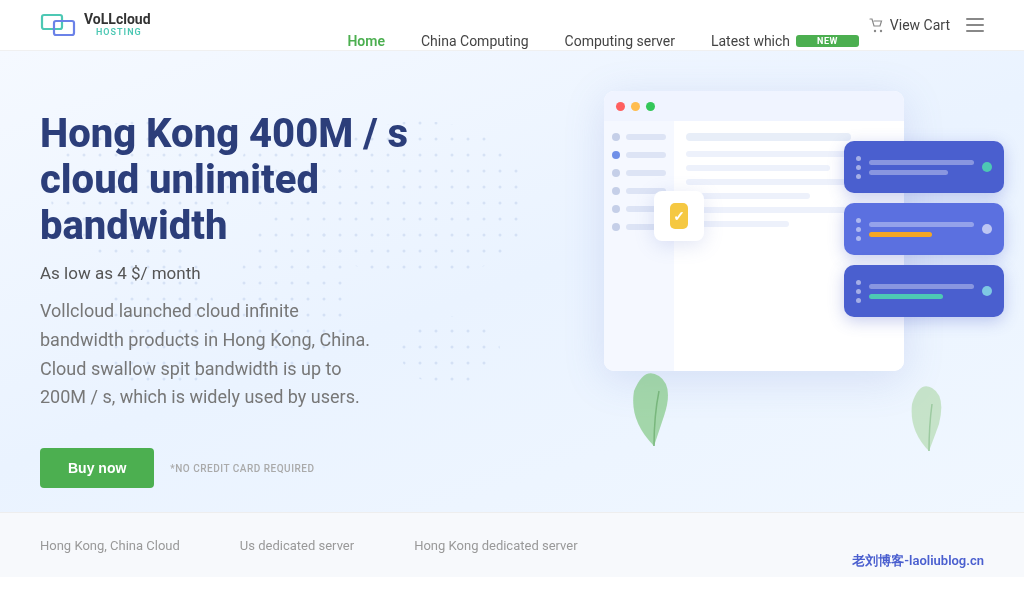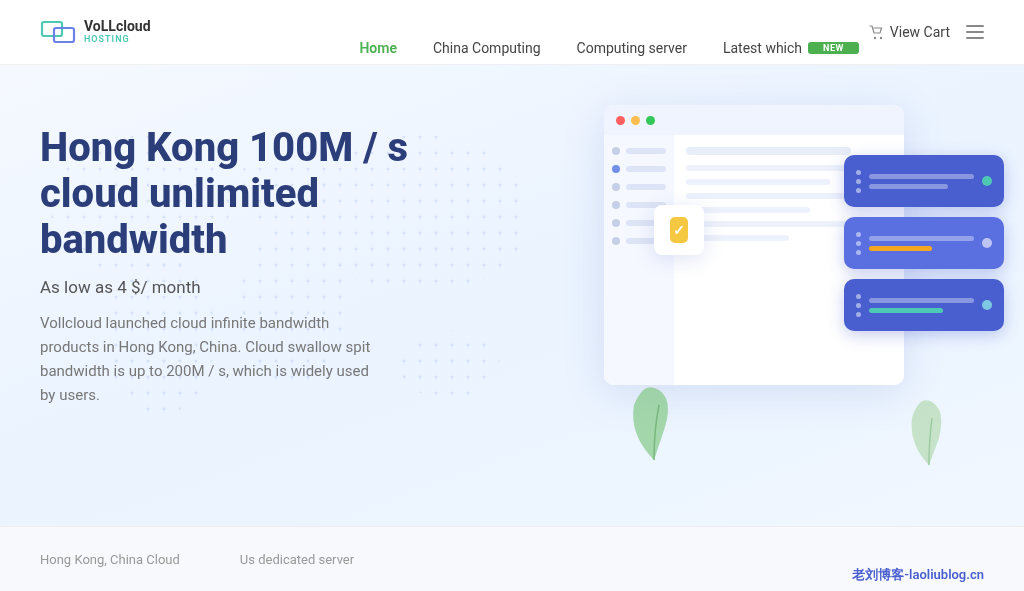--- a/index.html
+++ b/index.html
@@ -9,21 +9,21 @@
       height: 591px;
       overflow: hidden;
       background: #fff;
     }
 
     
     header {
       display: flex;
       align-items: center;
       padding: 0 40px;
-      height: 65px;
+      height: 51px;
       background: #fff;
       border-bottom: 1px solid #f0f0f0;
       position: relative;
       z-index: 10;
     }
     .logo-area {
       display: flex;
       align-items: center;
       gap: 8px;
       margin-right: auto;
@@ -40,20 +40,21 @@
     .logo-name {
       font-size: 14px;
       font-weight: 700;
       color: #333;
     }
     .logo-sub {
       font-size: 9px;
       color: #4dc8b4;
       letter-spacing: 1px;
       font-weight: 600;
+      margin-left: 12px;
     }
     nav {
       display: flex;
       align-items: center;
       gap: 36px;
       margin-top: 32px;
     }
     .nav-item {
       font-size: 14px;
       color: #444;
@@ -68,21 +69,21 @@
     .latest-events-wrap {
       display: flex;
       align-items: center;
       gap: 6px;
     }
     .badge-new {
       background: #4caf50;
       color: #fff;
       font-size: 9px;
       font-weight: 700;
-      padding: 1px 15px;
+      padding: 1px 21px;
       border-radius: 3px;
       letter-spacing: 0.5px;
     }
     .view-cart {
       display: flex;
       align-items: center;
       gap: 5px;
       font-size: 14px;
       color: #444;
       cursor: pointer;
@@ -137,21 +138,21 @@
       line-height: 1.15;
       margin-bottom: 14px;
     }
     .hero-subtitle {
       font-size: 17px;
       color: #555;
       margin-bottom: 14px;
       font-weight: 400;
     }
     .hero-desc {
-      font-size: 15px;
+      font-size: 18px;
       color: #777;
       line-height: 1.6;
       max-width: 340px;
       margin-bottom: 36px;
     }
     .btn-buy {
       background: #4caf50;
       color: #fff;
       border: none;
       padding: 12px 28px;
@@ -432,23 +433,27 @@
     <ellipse cx="290" cy="100" rx="50" ry="45" fill="url(#dots)"></ellipse>
 
     <ellipse cx="295" cy="220" rx="55" ry="80" fill="url(#dots)"></ellipse>
 
     <ellipse cx="420" cy="130" rx="110" ry="80" fill="url(#dots)"></ellipse>
 
     <ellipse cx="450" cy="280" rx="50" ry="35" fill="url(#dots)"></ellipse>
   </svg>
 
   <div class="hero-content">
-    <h1 class="hero-title">Hong Kong 100M / s cloud unlimited bandwidth</h1>
+    <h1 class="hero-title">Hong Kong 400M / s cloud unlimited bandwidth</h1>
     <p class="hero-subtitle">As low as 4 $/ month</p>
     <p class="hero-desc">Vollcloud launched cloud infinite bandwidth products in Hong Kong, China. Cloud swallow spit bandwidth is up to 200M / s, which is widely used by users.</p>
+    <div style="display:flex;align-items:center;margin-top:10px;">
+      <button class="btn-buy">Buy now</button>
+      <span class="no-cc-text">*NO CREDIT CARD REQUIRED</span>
+    </div>
   </div>
 
   <div class="hero-illustration">
 
     <div class="browser-window">
       <div class="browser-bar">
         <div class="dot dot-red"></div>
         <div class="dot dot-yellow"></div>
         <div class="dot dot-green"></div>
       </div>
@@ -547,15 +552,16 @@
       <path d="M25 75 Q25 50 28 28" stroke="#7ab878" stroke-width="1.5" fill="none"></path>
     </svg>
 
   </div>
 </main>
 
 <footer>
   <div class="footer-links">
     <span class="footer-link">Hong Kong, China Cloud</span>
     <span class="footer-link">Us dedicated server</span>
+    <span class="footer-link">Hong Kong dedicated server</span>
   </div>
   <span class="footer-brand">老刘博客-laoliublog.cn</span>
 </footer>
 
 </body></html>

